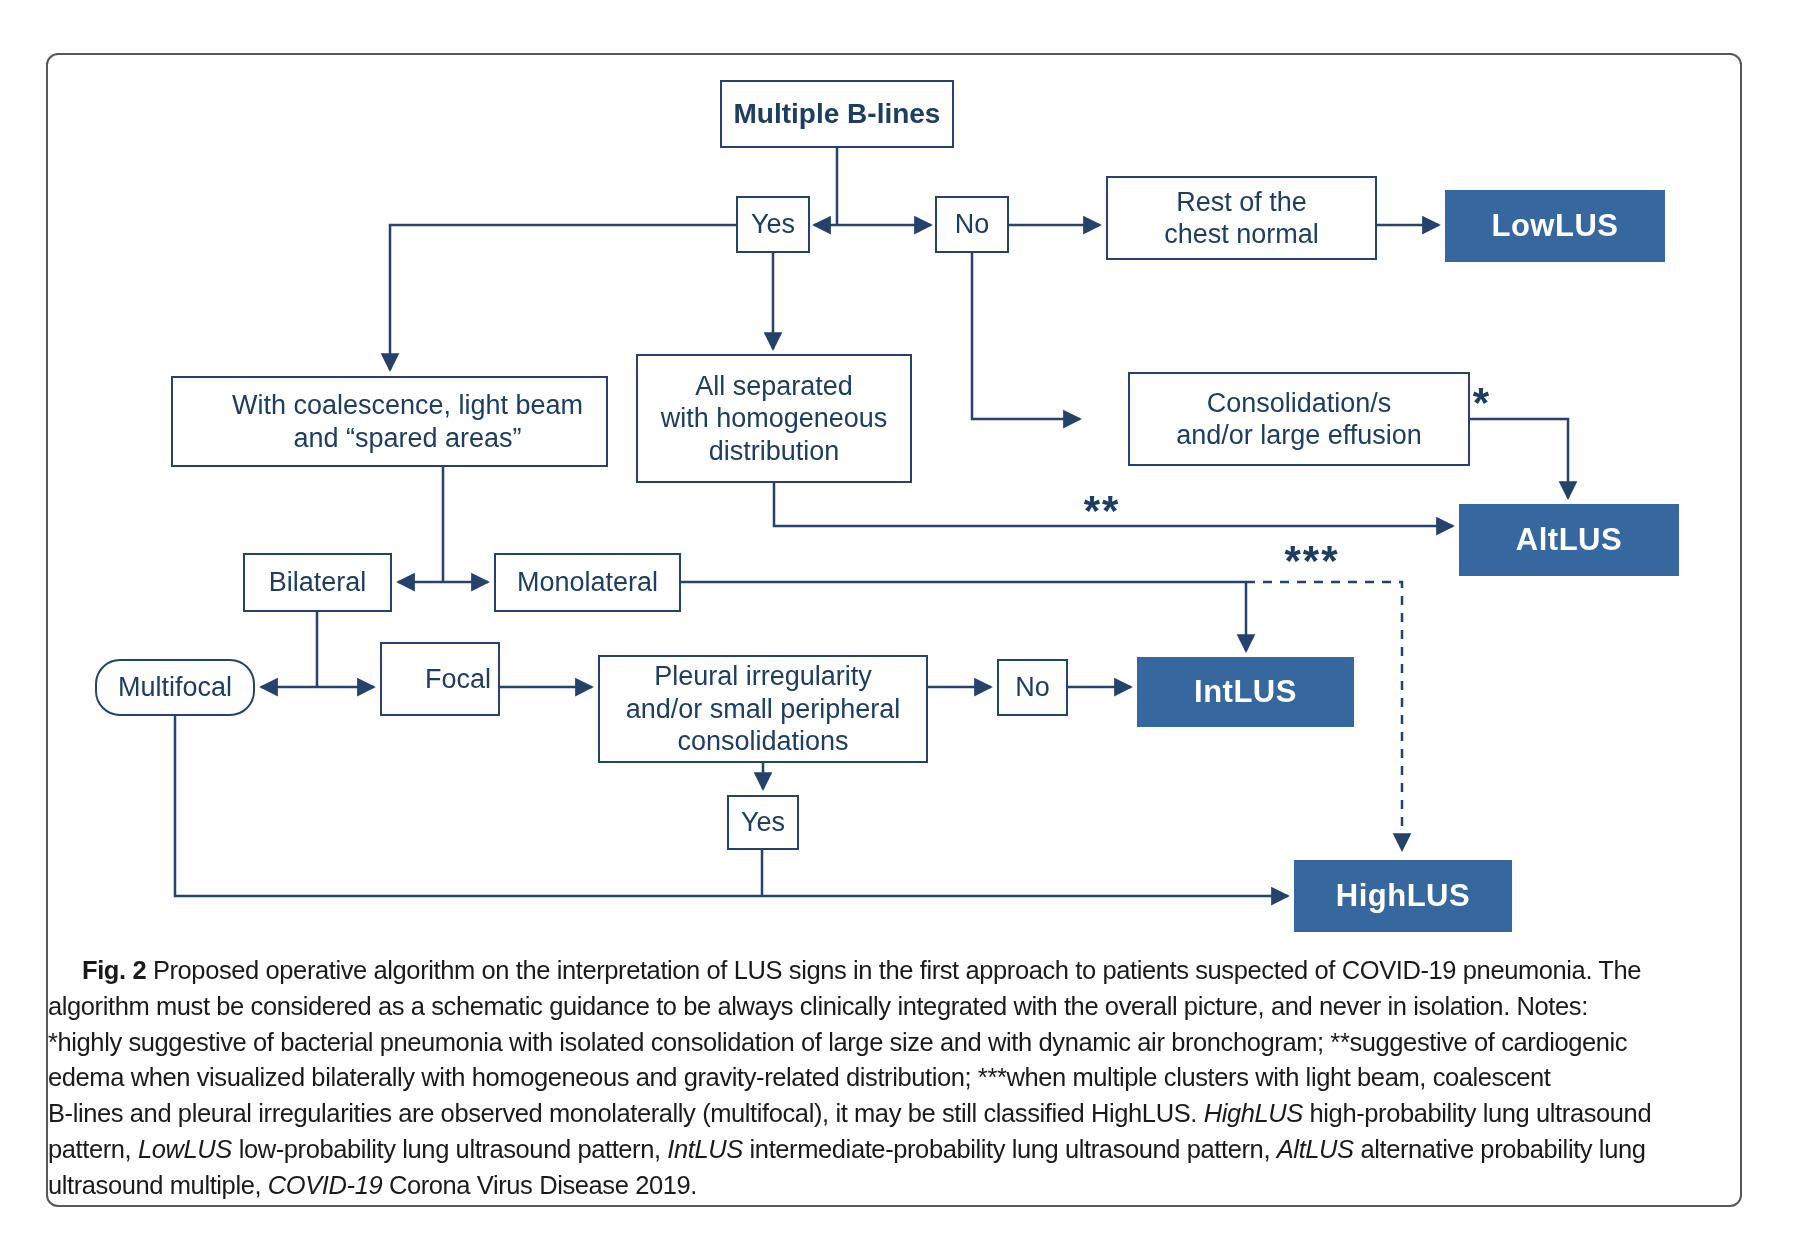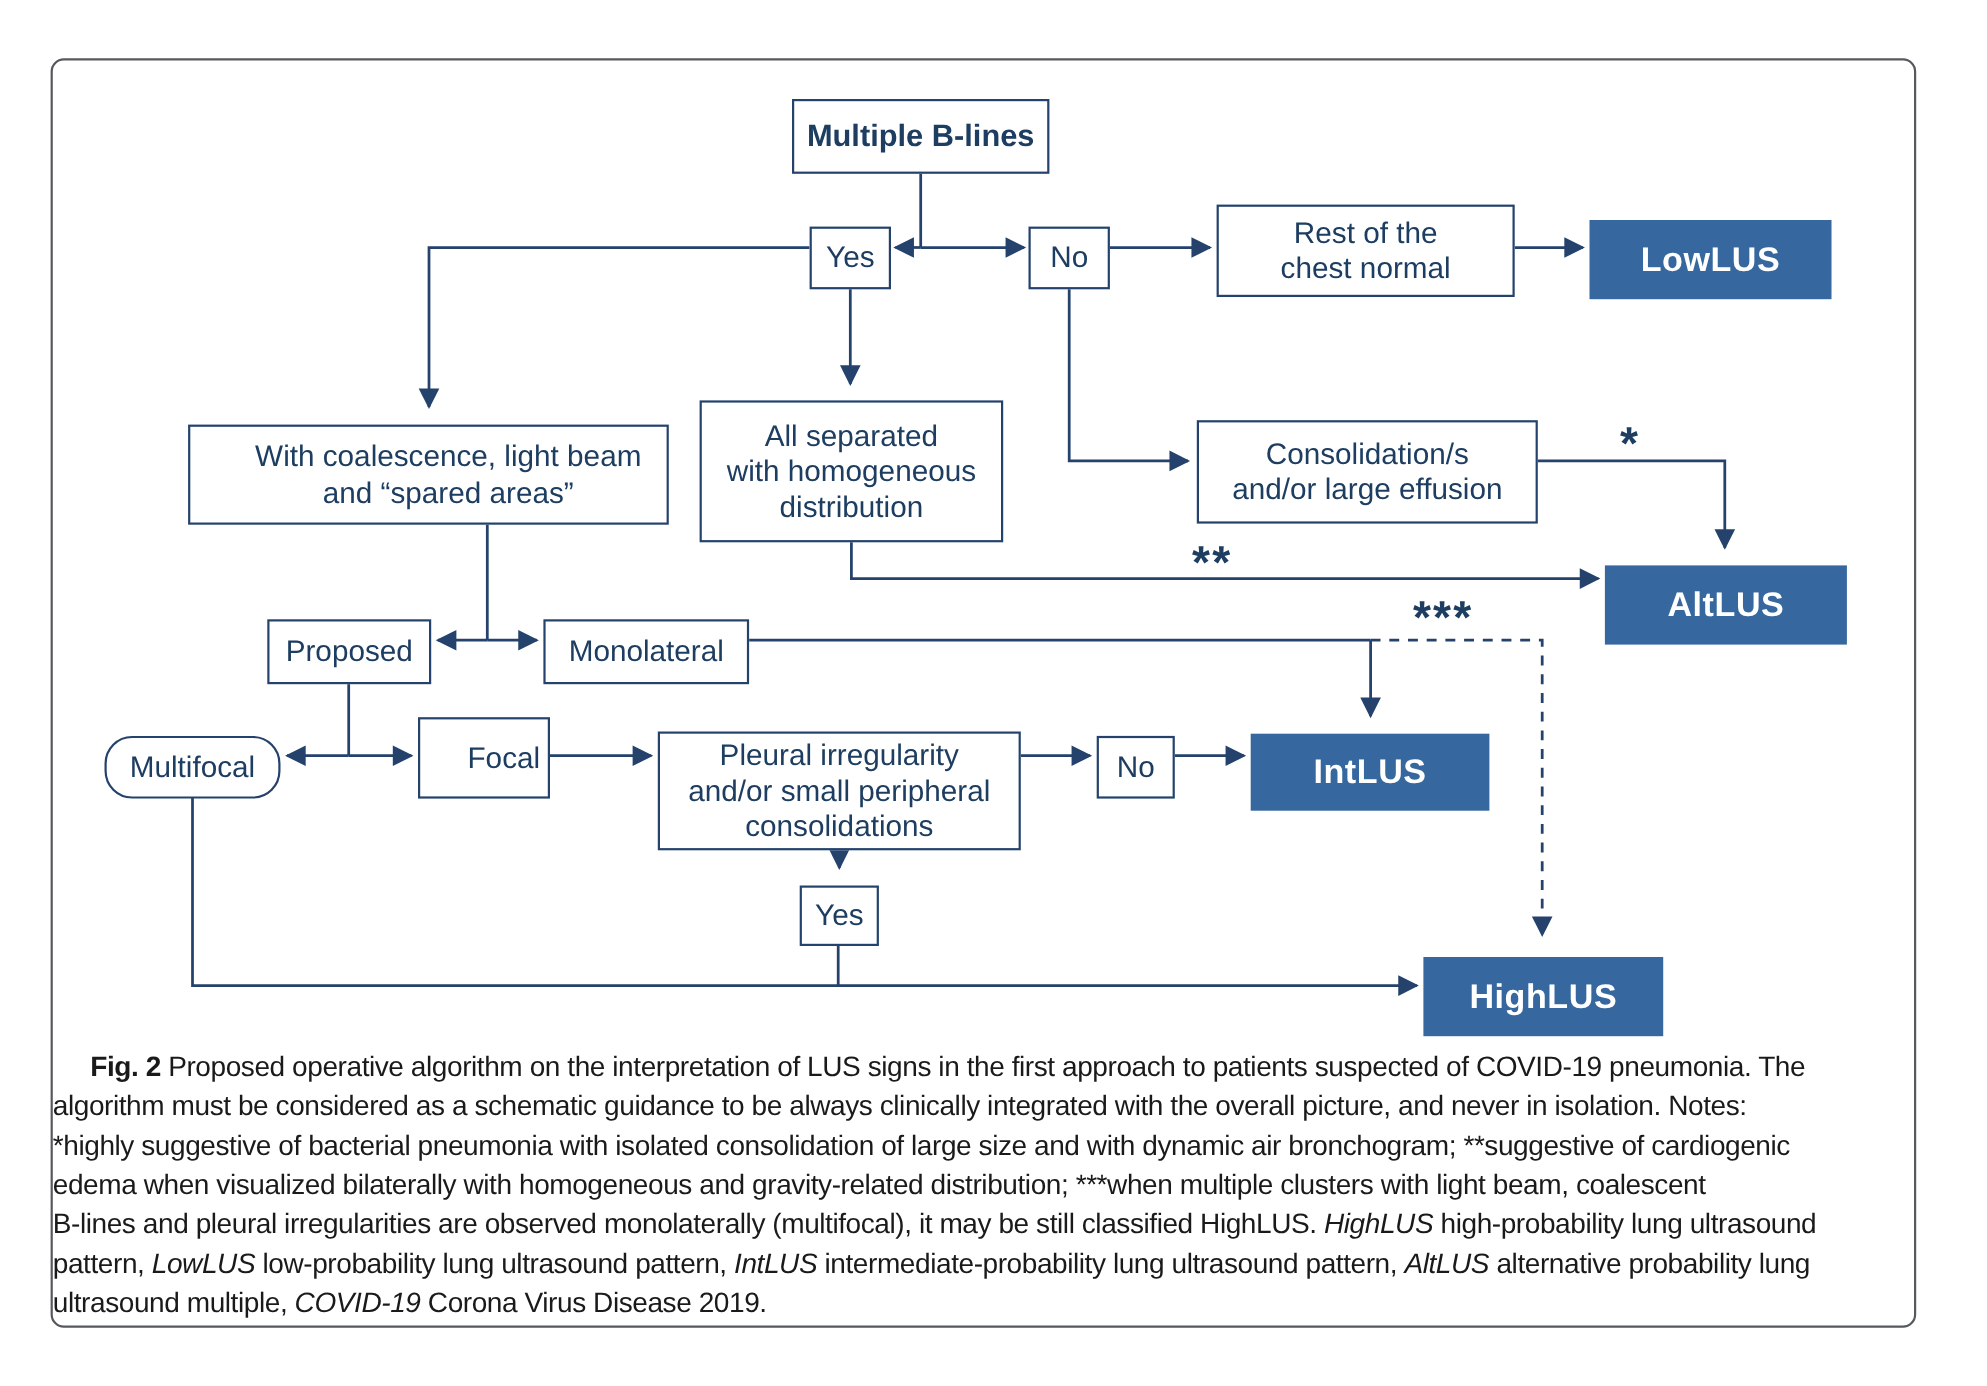--- a/index.html
+++ b/index.html
@@ -15,21 +15,21 @@
   }
   #frame{
     position:absolute;left:46px;top:53px;width:1692px;height:1150px;
     border:2px solid #55585c;border-radius:12px;background:#ffffff;
   }
   #connectors{position:absolute;left:0;top:0;z-index:1;pointer-events:none;}
   .node{
     position:absolute;z-index:2;box-sizing:border-box;
     border:2.5px solid var(--line);background:#ffffff;color:var(--ink);
     display:flex;align-items:center;justify-content:center;text-align:center;
-    font-size:27px;line-height:1.2;white-space:pre-line;margin-top:10px;
+    font-size:27px;line-height:1.2;white-space:pre-line;
   }
   .node.bold{font-weight:bold;font-size:28px;}
   .node.filled{
     background:var(--fill);border:none;color:#ffffff;font-weight:bold;font-size:31px;
     letter-spacing:0.5px;
   }
   .star{
     position:absolute;z-index:2;color:var(--ink);font-weight:bold;font-size:42px;
     width:100px;text-align:center;line-height:1;letter-spacing:2px;
   }
@@ -93,26 +93,26 @@
 
   <div class="node filled" style="left:1445px;top:190px;width:220px;height:72px;">LowLUS</div>
 
   <div class="node" style="left:171px;top:376px;width:437px;height:91px;padding-left:36px;">With coalescence, light beam
 and “spared areas”</div>
 
   <div class="node" style="left:636px;top:354px;width:276px;height:129px;">All separated
 with homogeneous
 distribution</div>
 
-  <div class="node" style="left:1088px;top:372px;width:310px;height:94px;">Consolidation/s
+  <div class="node" style="left:1128px;top:372px;width:342px;height:94px;">Consolidation/s
 and/or large effusion</div>
 
   <div class="node filled" style="left:1459px;top:504px;width:220px;height:72px;">AltLUS</div>
 
-  <div class="node" style="left:243px;top:553px;width:149px;height:59px;">Proposed</div>
+  <div class="node" style="left:243px;top:553px;width:149px;height:59px;">Bilateral</div>
 
   <div class="node" style="left:494px;top:553px;width:187px;height:59px;">Monolateral</div>
 
   <div class="node" style="left:95px;top:659px;width:160px;height:57px;border-radius:25px;">Multifocal</div>
 
   <div class="node" style="left:380px;top:642px;width:120px;height:74px;padding-left:36px;">Focal</div>
 
   <div class="node" style="left:598px;top:655px;width:330px;height:108px;">Pleural irregularity
 and/or small peripheral
 consolidations</div>

